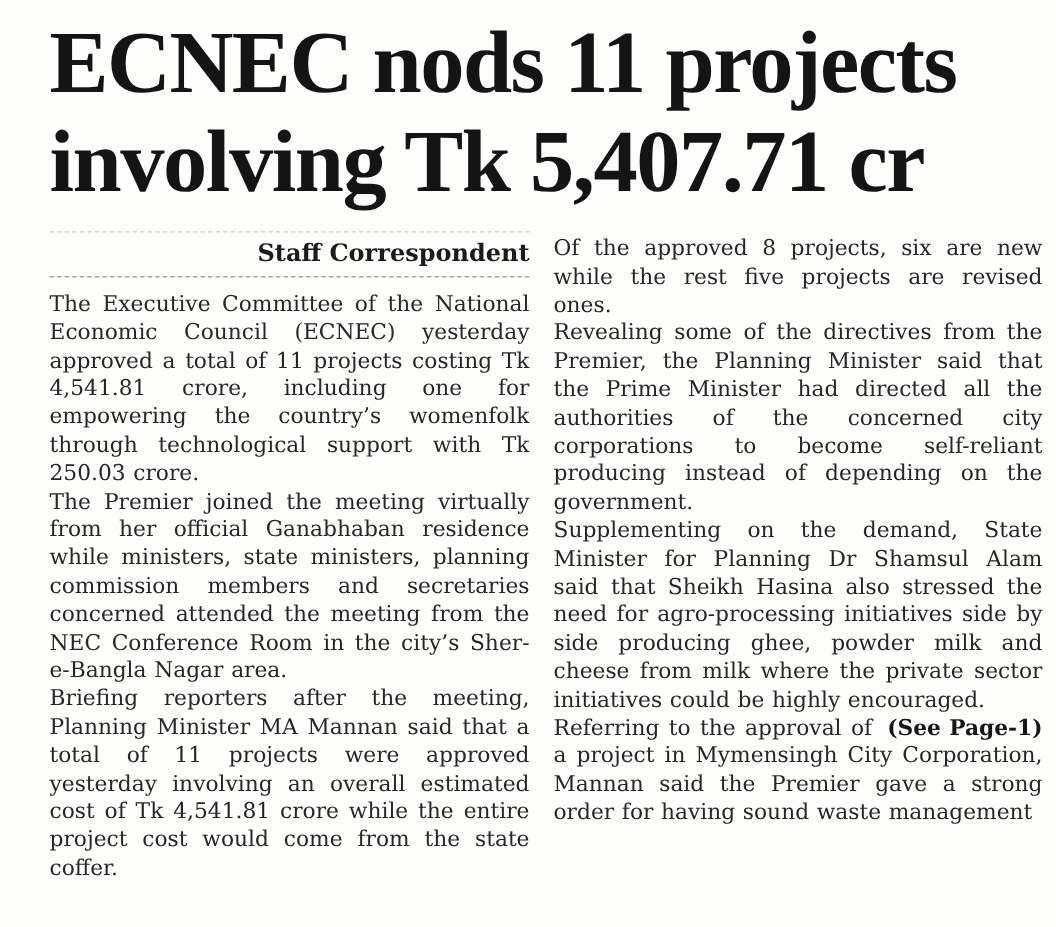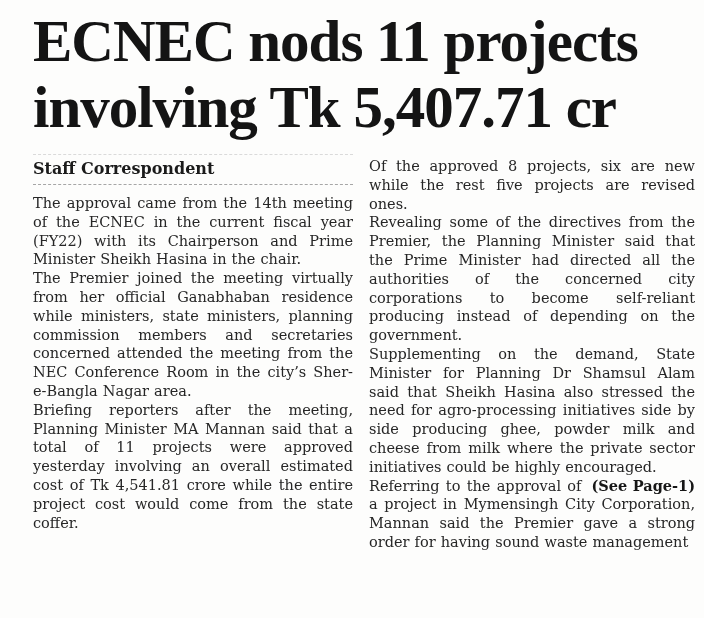--- a/index.html
+++ b/index.html
@@ -39,20 +39,21 @@
   .col-right {
     flex: 1 1 auto;
     min-width: 0;
     padding-top: 3px;
   }
   .byline-wrap {
     border-top: 1px dashed #dadada;
     border-bottom: 1px dashed #a6a6a6;
     padding: 4px 0 6px 0;
     margin: 0 0 9px 0;
+    text-align: right;
   }
   .byline {
     font-family: "DejaVu Serif", serif;
     font-weight: bold;
     font-size: 16px;
     line-height: 19px;
     color: #1b1b1b;
   }
   .body-text .para,
   .para {
@@ -78,21 +79,21 @@
 
   <h1 class="headline"><span>ECNEC nods 11 projects</span><br><span>involving Tk 5,407.71 cr</span></h1>
 
   <div class="columns">
 
     <div class="col-left">
       <div class="byline-wrap">
         <div class="byline">Staff Correspondent</div>
       </div>
       <div class="body-text">
-          <p class="para">The approval came from the 14th meeting of the ECNEC in the current fiscal year (FY22) with its Chairperson and Prime Minister Sheikh Hasina in the chair.</p>
+          <p class="para">The Executive Committee of the National Economic Council (ECNEC) yesterday approved a total of 11 projects costing Tk 4,541.81 crore, including one for empowering the country’s womenfolk through technological support with Tk 250.03 crore.</p>
           <p class="para">The Premier joined the meeting virtually from her official Ganabhaban residence while ministers, state ministers, planning commission members and secretaries concerned attended the meeting from the NEC Conference Room in the city’s Sher-e-Bangla Nagar area.</p>
           <p class="para">Briefing reporters after the meeting, Planning Minister MA Mannan said that a total of 11 projects were approved yesterday involving an overall estimated cost of Tk 4,541.81 crore while the entire project cost would come from the state coffer.</p>
         </div>
     </div>
 
     <div class="col-right">
       <div class="body-text">
           <p class="para">Of the approved 8 projects, six are new while the rest five projects are revised ones.</p>
           <p class="para">Revealing some of the directives from the Premier, the Planning Minister said that the Prime Minister had directed all the authorities of the concerned city corporations to become self-reliant producing instead of depending on the government.</p>
           <p class="para">Supplementing on the demand, State Minister for Planning Dr Shamsul Alam said that Sheikh Hasina also stressed the need for agro-processing initiatives side by side producing ghee, powder milk and cheese from milk where the private sector initiatives could be highly encouraged.</p>

